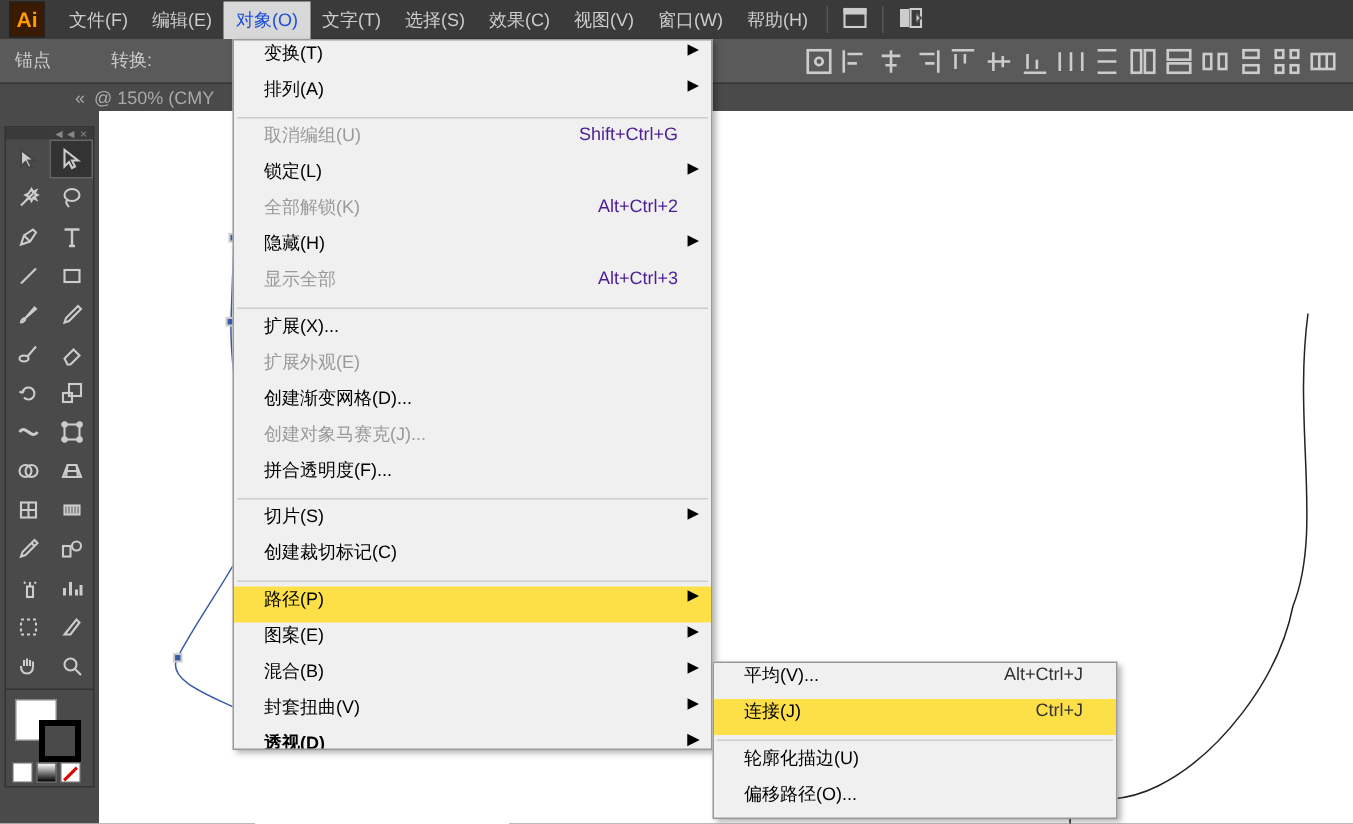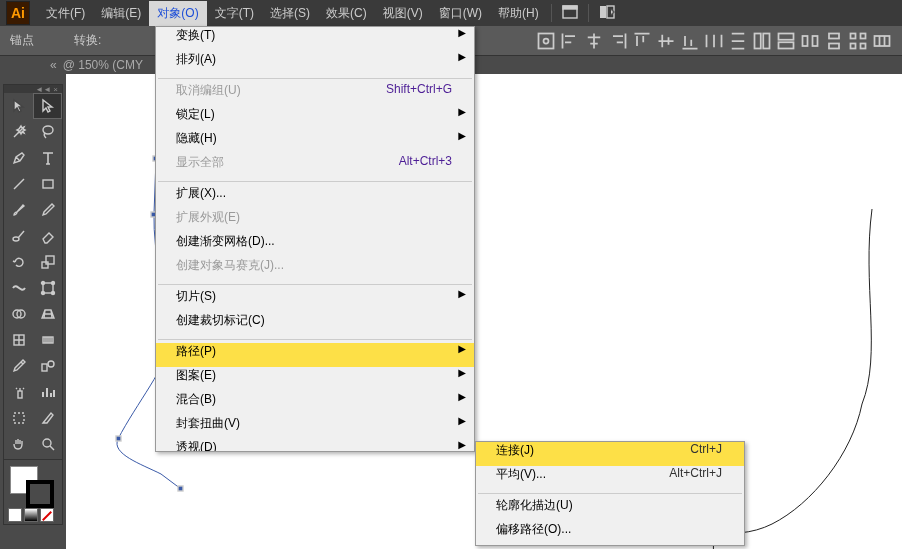--- a/index.html
+++ b/index.html
@@ -366,20 +366,24 @@
     </div>
     <div class="menu-sep"></div>
     <div class="menu-item disabled">
       <span>取消编组(U)</span>
       <span class="shortcut">Shift+Ctrl+G</span>
     </div>
     <div class="menu-item">
       <span>锁定(L)</span>
       <span class="arrow">▶</span>
     </div>
+    <div class="menu-item disabled">
+      <span>全部解锁(K)</span>
+      <span class="shortcut">Alt+Ctrl+2</span>
+    </div>
     <div class="menu-item">
       <span>隐藏(H)</span>
       <span class="arrow">▶</span>
     </div>
     <div class="menu-item disabled">
       <span>显示全部</span>
       <span class="shortcut">Alt+Ctrl+3</span>
     </div>
     <div class="menu-sep"></div>
     <div class="menu-item">
@@ -387,20 +391,23 @@
     </div>
     <div class="menu-item disabled">
       <span>扩展外观(E)</span>
     </div>
     <div class="menu-item">
       <span>创建渐变网格(D)...</span>
     </div>
     <div class="menu-item disabled">
       <span>创建对象马赛克(J)...</span>
     </div>
+    <div class="menu-item">
+      <span>拼合透明度(F)...</span>
+    </div>
     <div class="menu-sep"></div>
     <div class="menu-item">
       <span>切片(S)</span>
       <span class="arrow">▶</span>
     </div>
     <div class="menu-item">
       <span>创建裁切标记(C)</span>
     </div>
     <div class="menu-sep"></div>
     <div class="menu-item highlight">
@@ -412,35 +419,35 @@
       <span class="arrow">▶</span>
     </div>
     <div class="menu-item">
       <span>混合(B)</span>
       <span class="arrow">▶</span>
     </div>
     <div class="menu-item">
       <span>封套扭曲(V)</span>
       <span class="arrow">▶</span>
     </div>
-    <div class="menu-item" style="height: 12px; overflow: hidden;">
+    <div class="menu-item" style="height: 12px; overflow: hidden; font-weight: bold;">
       <span>透视(D)</span>
       <span class="arrow">▶</span>
     </div>
   </div>
 
 <div class="menu menu-sub" id="sub-menu">
+    <div class="menu-item">
+      <span>平均(V)...</span>
+      <span class="shortcut">Alt+Ctrl+J</span>
+    </div>
     <div class="menu-item highlight">
       <span>连接(J)</span>
       <span class="shortcut">Ctrl+J</span>
     </div>
-    <div class="menu-item">
-      <span>平均(V)...</span>
-      <span class="shortcut">Alt+Ctrl+J</span>
-    </div>
     <div class="menu-sep"></div>
     <div class="menu-item">
       <span>轮廓化描边(U)</span>
     </div>
     <div class="menu-item">
       <span>偏移路径(O)...</span>
     </div>
   </div>
 
 </body></html>

